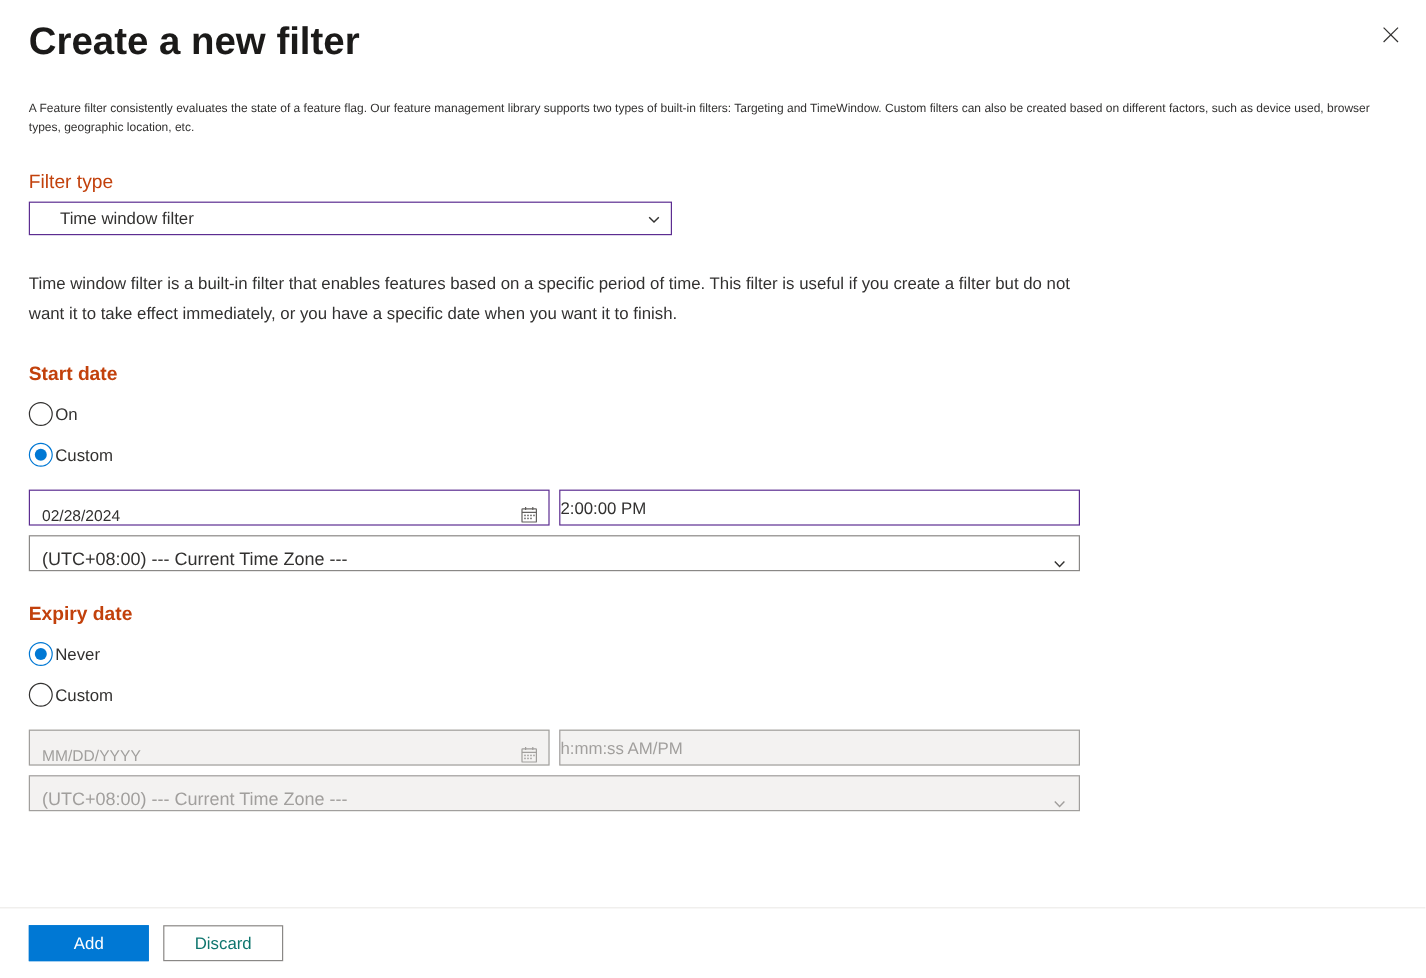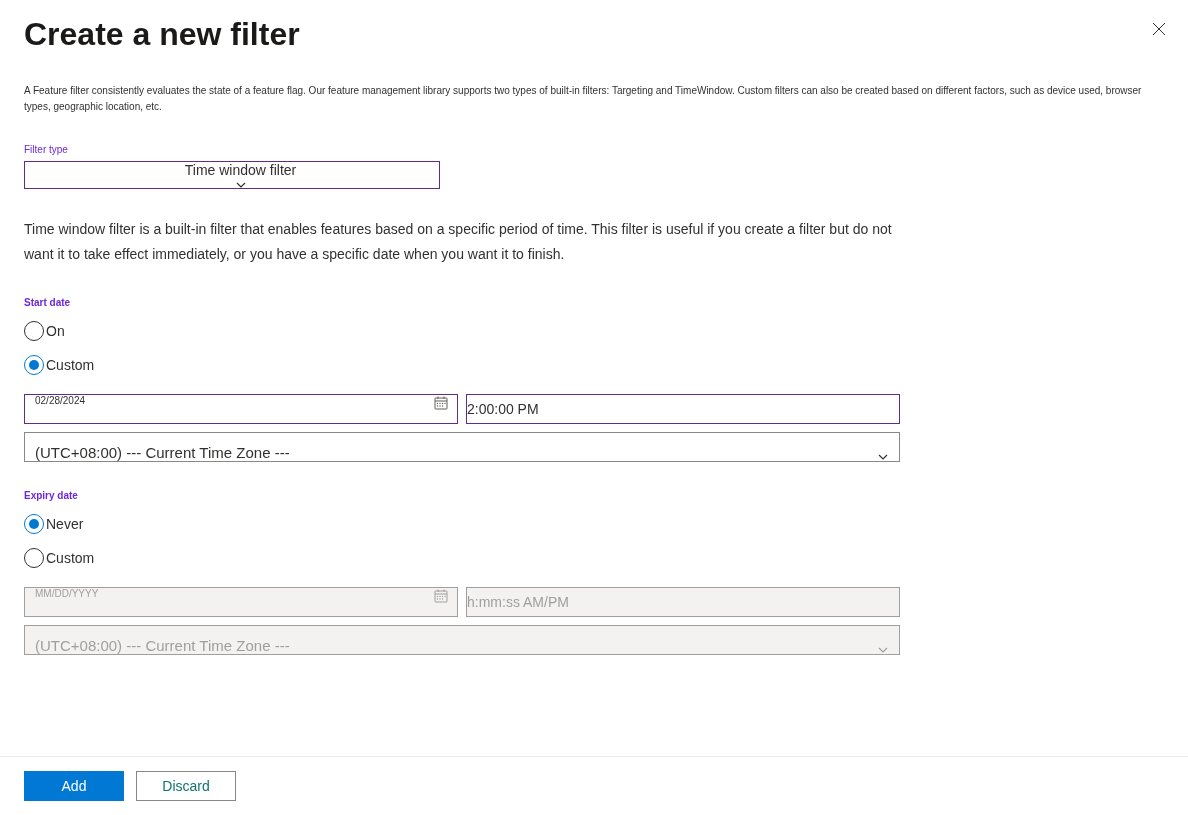--- a/index.html
+++ b/index.html
@@ -42,39 +42,38 @@
       stroke: #323130;
       stroke-width: 1;
     }
     .description {
       margin-top: 30px;
       font-size: 10px;
       line-height: 1.55;
       color: #323130;
     }
     .section-label {
-      font-size: 10px;
-      color: #6d28d9;
+      font-size: 16px;
+      color: #c2410c;
       margin-top: 30px;
       margin-bottom: 6px;
     }
     .bold-label {
       font-weight: 600;
     }
     .combo-box {
-      width: 416px;
+      width: 536px;
       height: 28px;
       border: 1px solid #5c2d91;
       display: flex;
       align-items: center;
       justify-content: space-between;
       padding: 0 8px 0 25px;
       cursor: pointer;
       font-size: 14px;
-      flex-direction: column;
     }
     .chevron {
       width: 12px;
       height: 12px;
     }
     .chevron svg {
       width: 12px;
       height: 12px;
       stroke: #323130;
       stroke-width: 1.2;
@@ -120,24 +119,24 @@
     .input-row {
       display: flex;
       gap: 8px;
       margin-top: 18px;
     }
     .date-field {
       width: 434px;
       height: 30px;
       border: 1px solid #5c2d91;
       display: flex;
-      align-items: flex-start;
+      align-items: flex-end;
       justify-content: space-between;
       padding: 0 8px 0 10px;
-      font-size: 10px;
+      font-size: 13px;
       background: #fff;
     }
     .date-field.disabled {
       border-color: #a19f9d;
       background: #f3f2f1;
       color: #a19f9d;
     }
     .time-field {
       width: 434px;
       height: 30px;

